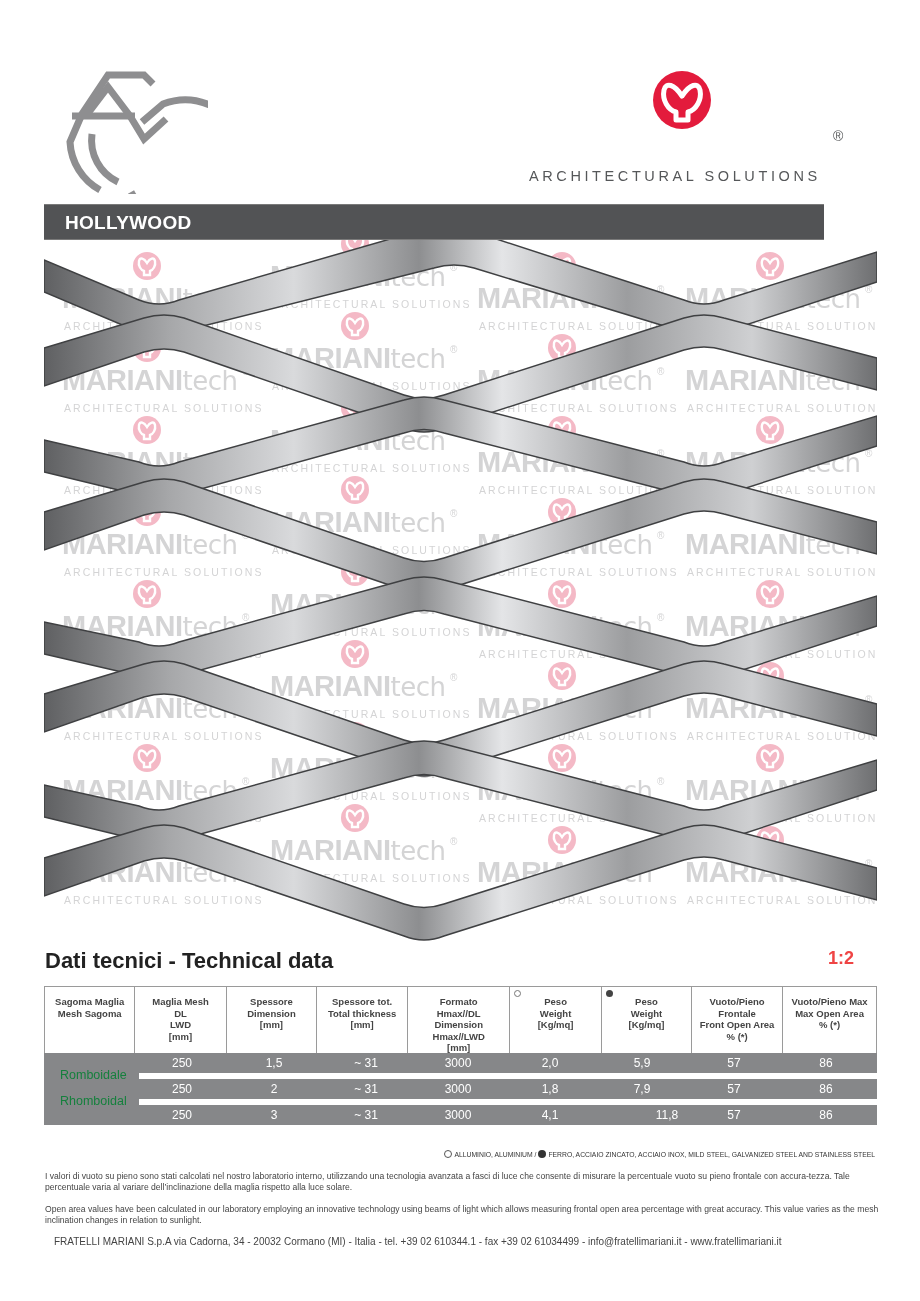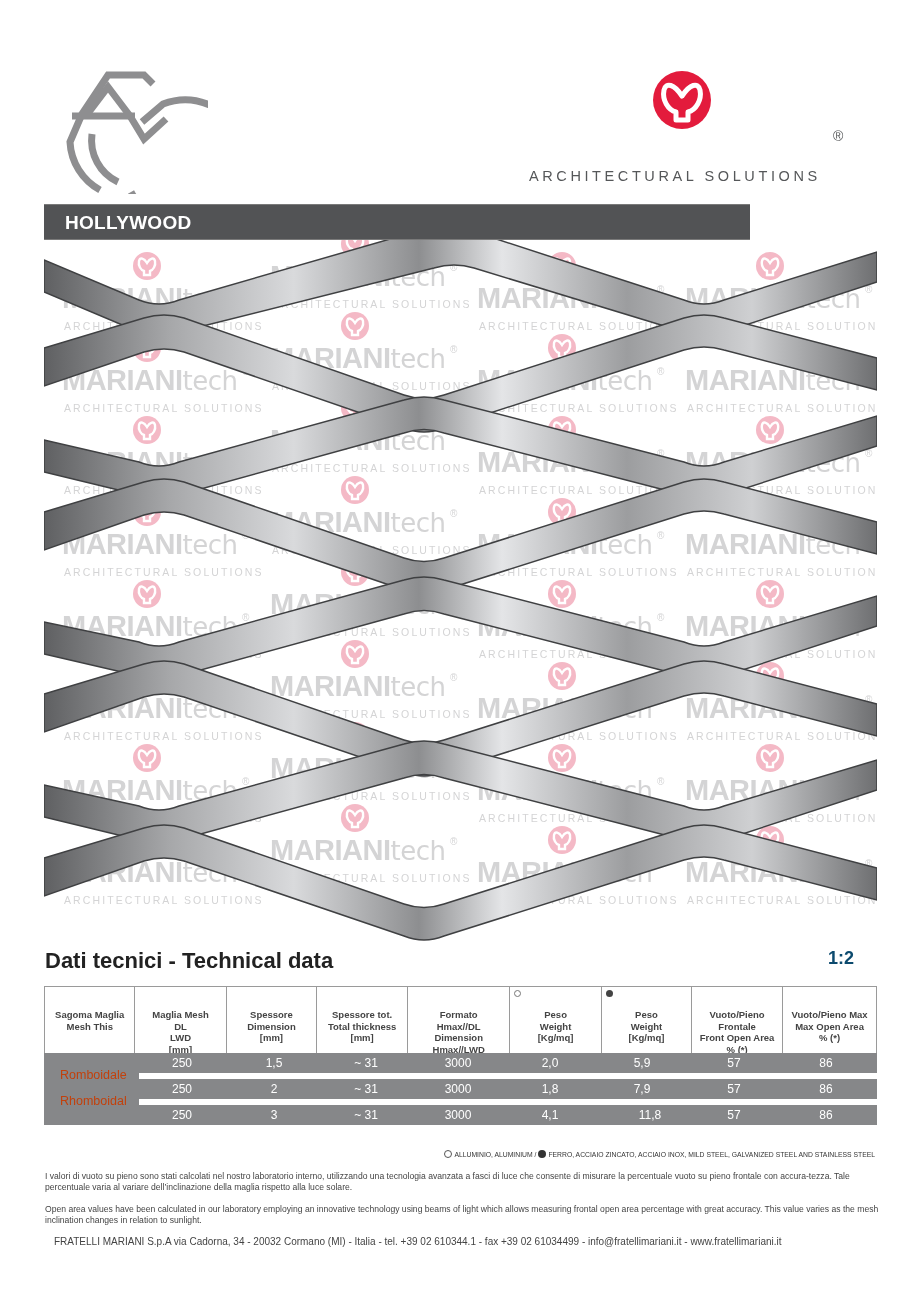--- a/index.html
+++ b/index.html
@@ -9,38 +9,38 @@
   .fam-logo { position: absolute; left: 58px; top: 64px; width: 150px; height: 130px; }
 
   .brand { position: absolute; left: 527px; top: 70px; width: 330px; height: 120px; }
   .brand-mark { position: absolute; left: 125px; top: 0; width: 60px; height: 60px; }
   .brand-name { position: absolute; left: 0; top: 62px; font-size: 42px; line-height: 44px; letter-spacing: -1px; color: #555759; white-space: nowrap; }
   .brand-name .bold { font-weight: 900; font-family: "Liberation Sans", sans-serif; }
   .brand-name .light { font-weight: 400; font-family: "DejaVu Sans", sans-serif; font-size: 38px; letter-spacing: -0.5px; }
   .brand-reg { position: absolute; left: 306px; top: 58px; font-size: 14px; color: #555759; }
   .brand-tag { position: absolute; left: 2px; top: 98px; font-size: 14.5px; letter-spacing: 3.6px; color: #555759; white-space: nowrap; }
 
-  .title-bar { position: absolute; left: 44px; top: 204px; width: 706px; height: 36px; background: #525355; border-top: 1px solid #7a7a7a; border-bottom: 1px solid #7a7a7a; }
+  .title-bar { position: absolute; left: 44px; top: 204px; width: 780px; height: 36px; background: #525355; border-top: 1px solid #7a7a7a; border-bottom: 1px solid #7a7a7a; }
   .title-bar span { position: absolute; left: 21px; top: 7px; color: #ffffff; font-weight: 700; font-size: 19px; letter-spacing: 0.3px; }
 
   .mesh { position: absolute; left: 44px; top: 240px; width: 833px; height: 705px; overflow: hidden; }
   .mesh svg { position: absolute; left: 0; top: 0; }
 
   .tech-title { position: absolute; left: 45px; top: 948px; font-size: 22px; font-weight: 700; color: #222; }
-  .scale { position: absolute; left: 828px; top: 948px; font-size: 18px; font-weight: 700; color: #0c4a6e; }
+  .scale { position: absolute; left: 828px; top: 948px; font-size: 18px; font-weight: 700; color: #ef4444; }
 
   table.spec { position: absolute; left: 44px; top: 986px; width: 833px; border-collapse: collapse; }
-  table.spec th { border: 1px solid #9a9a9a; height: 64px; vertical-align: top; padding-top: 22px; font-size: 9.5px; font-weight: 700; color: #444; line-height: 11.5px; position: relative; text-align: center; }
+  table.spec th { border: 1px solid #9a9a9a; height: 64px; vertical-align: top; padding-top: 9px; font-size: 9.5px; font-weight: 700; color: #444; line-height: 11.5px; position: relative; text-align: center; }
   .dot-o { position: absolute; left: 4px; top: 3px; width: 7px; height: 7px; border: 1px solid #777; border-radius: 50%; background: #fff; }
   .dot-f { position: absolute; left: 4px; top: 3px; width: 7px; height: 7px; border-radius: 50%; background: #444; }
 
   .rows { position: absolute; left: 44px; top: 1053px; width: 833px; height: 72px; }
   .rowbar { position: absolute; left: 0; width: 833px; height: 20px; background: #868789; }
   .shape-cell { position: absolute; left: 0; top: 0; width: 95px; height: 72px; background: #868789; }
-  .shape-label { position: absolute; left: 16px; color: #c2410c; font-size: 12.5px; }
+  .shape-label { position: absolute; left: 16px; color: #15803d; font-size: 12.5px; }
   .cell { position: absolute; color: #fff; font-size: 12px; text-align: center; width: 92px; }
 
   .legend { position: absolute; right: 45px; top: 1150px; font-size: 6.8px; color: #333; white-space: nowrap; display: flex; align-items: center; }
   .legend .lo { display: inline-block; width: 8px; height: 8px; border: 1px solid #555; border-radius: 50%; margin-right: 2px; }
   .legend .lf { display: inline-block; width: 8px; height: 8px; background: #333; border-radius: 50%; margin: 0 2px; }
 
   .note { position: absolute; left: 45px; width: 835px; font-size: 8.6px; line-height: 11px; color: #444; }
   .footer { position: absolute; left: 54px; top: 1236px; font-size: 10px; color: #444; white-space: nowrap; }
 </style>
 </head>
@@ -143,21 +143,21 @@
 </div>
 
 <div class="tech-title">Dati tecnici - Technical data</div>
 <div class="scale">1:2</div>
 
 <table class="spec">
   <tbody>
       <tr>
     <th style="width:92px">
           <div>Sagoma Maglia</div>
-          <div>Mesh This</div>
+          <div>Mesh Sagoma</div>
         </th>
     <th style="width:93px">
           <div>Maglia Mesh</div>
           <div>DL</div>
           <div>LWD</div>
           <div>[mm]</div>
         </th>
     <th style="width:92px">
           <div>Spessore</div>
           <div>Dimension</div>
@@ -226,21 +226,21 @@
   <div class="cell" style="left:460px;top:29px">1,8</div>
   <div class="cell" style="left:552px;top:29px">7,9</div>
   <div class="cell" style="left:644px;top:29px">57</div>
   <div class="cell" style="left:736px;top:29px">86</div>
 
   <div class="cell" style="left:92px;top:55px">250</div>
   <div class="cell" style="left:184px;top:55px">3</div>
   <div class="cell" style="left:276px;top:55px">~ 31</div>
   <div class="cell" style="left:368px;top:55px">3000</div>
   <div class="cell" style="left:460px;top:55px">4,1</div>
-  <div class="cell" style="left:560px;top:55px">11,8</div>
+  <div class="cell" style="left:577px;top:55px">11,8</div>
   <div class="cell" style="left:644px;top:55px">57</div>
   <div class="cell" style="left:736px;top:55px">86</div>
 </div>
 
 <div class="legend">
   <span class="lo"></span>
   <span>ALLUMINIO, ALUMINIUM /</span>
   <span class="lf"></span>
   <span>FERRO, ACCIAIO ZINCATO, ACCIAIO INOX, MILD STEEL, GALVANIZED STEEL AND STAINLESS STEEL</span>
 </div>

